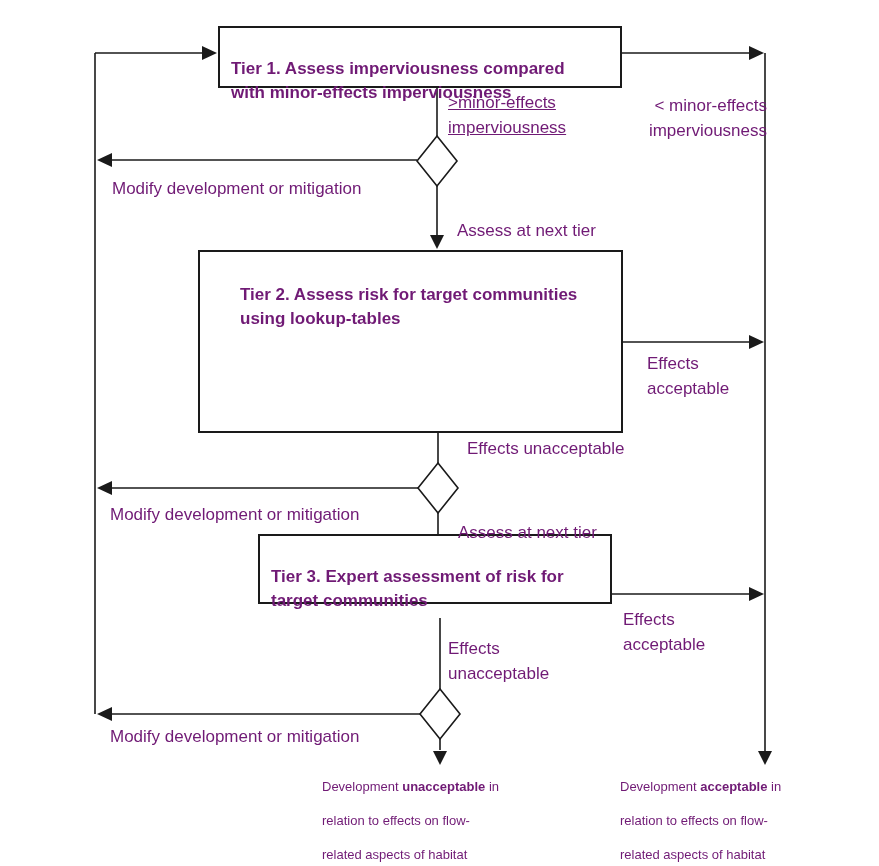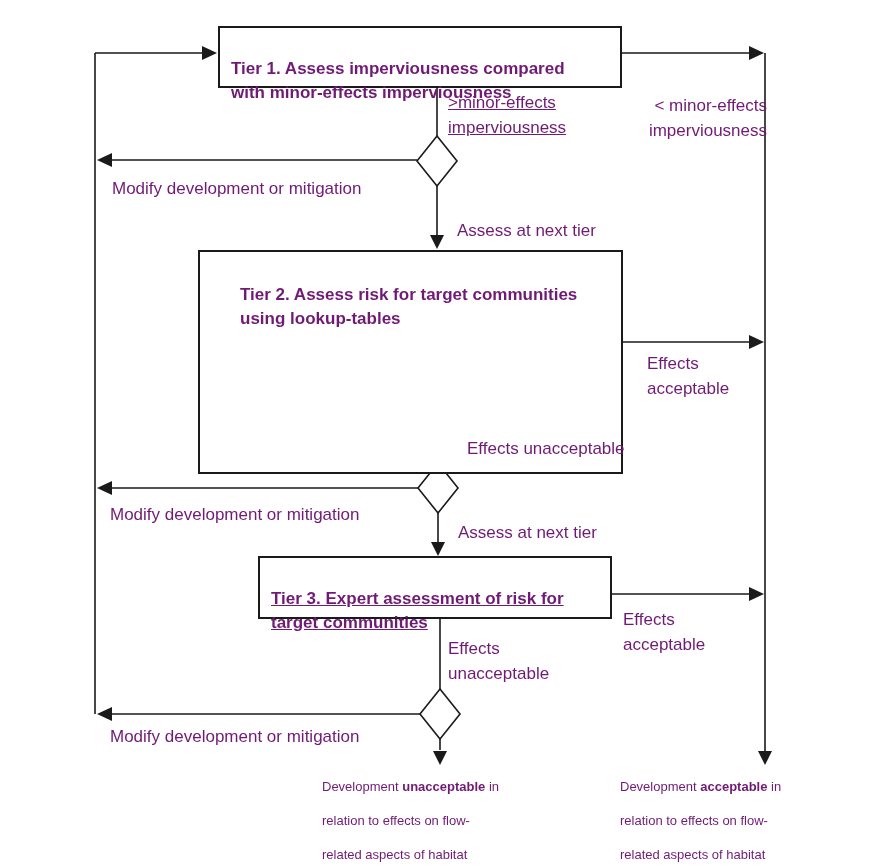--- a/index.html
+++ b/index.html
@@ -39,22 +39,22 @@
     position: absolute;
     font-size: 13px;
     line-height: 34px;
     white-space: pre-line;
     width: 310px;
   }
   .outcome b { font-weight: bold; }
 
   
   #tier1-box { left: 218px; top: 26px;  width: 404px; height: 62px; }
-  #tier2-box { left: 198px; top: 250px; width: 425px; height: 224px; padding-top: 7px; padding-left: 40px; }
-  #tier3-box { left: 258px; top: 556px; width: 354px; height: 63px; text-decoration: underline; }
+  #tier2-box { left: 198px; top: 250px; width: 425px; height: 183px; padding-top: 7px; padding-left: 40px; }
+  #tier3-box { left: 258px; top: 534px; width: 354px; height: 70px; }
 
   #lbl-lt-minor   { right: 112px; top: 61px; margin-top: 32px;  }
   #lbl-gt-minor   { left: 448px;  top: 90px; text-decoration: underline;  }
   #lbl-modify-1   { left: 112px;  top: 176px; }
   #lbl-assess-1   { left: 457px;  top: 218px; }
   #lbl-eff-acc-2  { left: 647px;  top: 351px; }
   #lbl-eff-unacc-2{ left: 467px;  top: 436px; }
   #lbl-modify-2   { left: 110px;  top: 502px; }
   #lbl-assess-2   { left: 458px;  top: 520px; }
   #lbl-eff-acc-3  { left: 623px;  top: 607px; }

